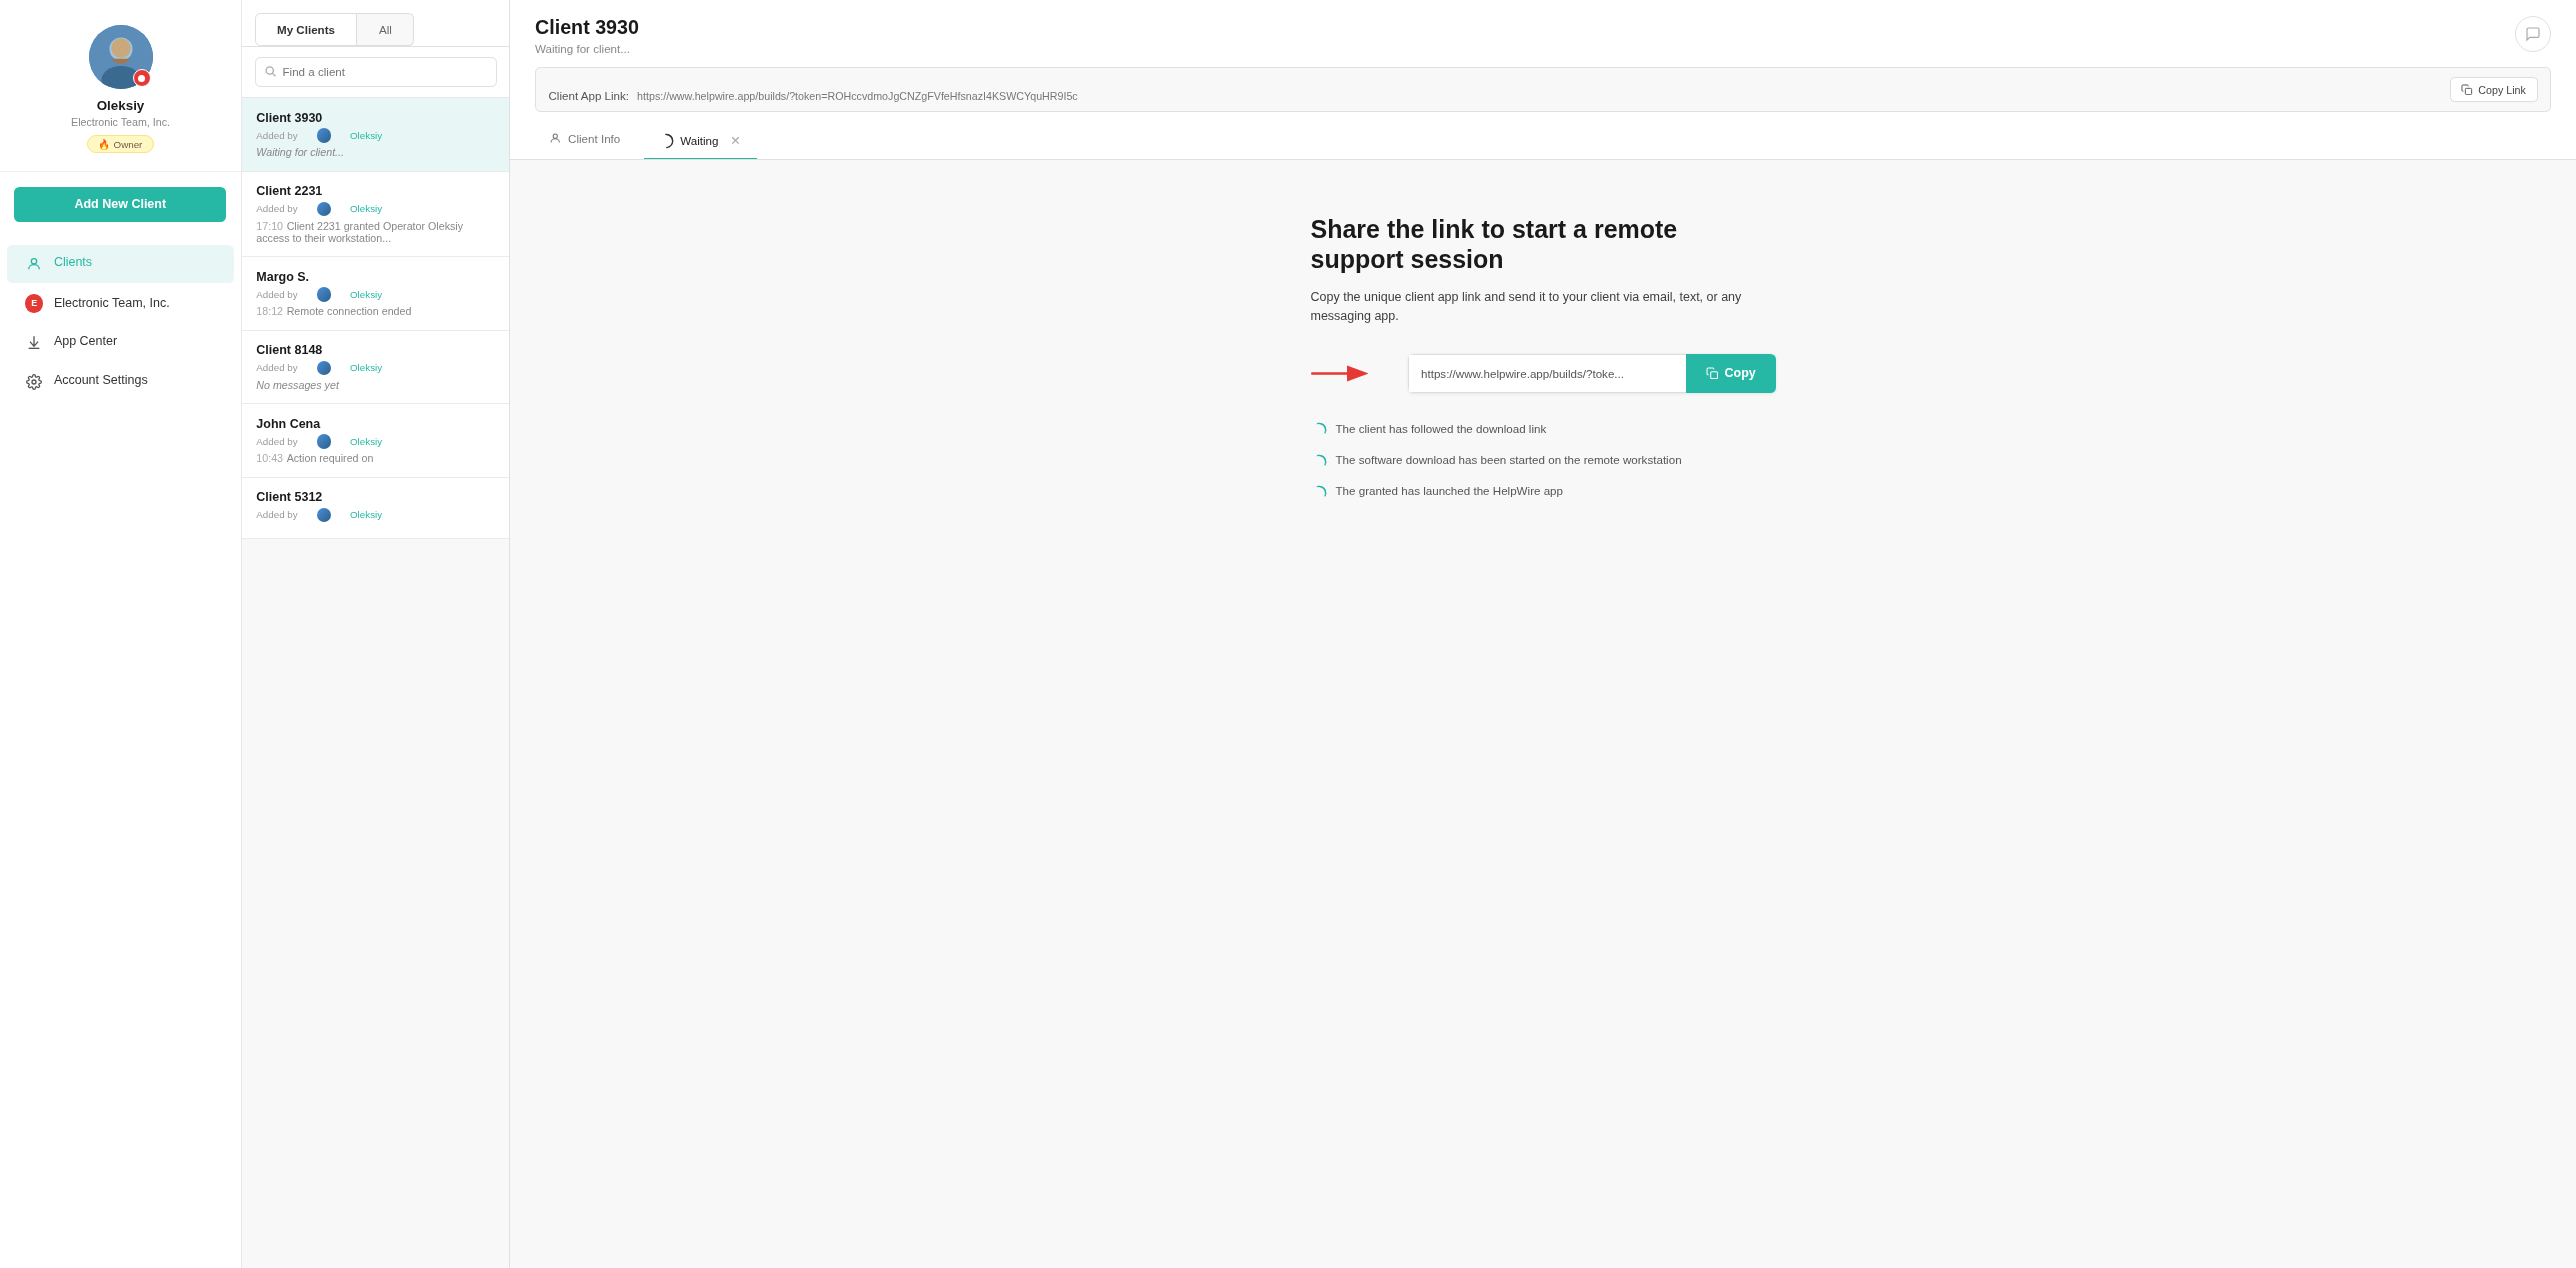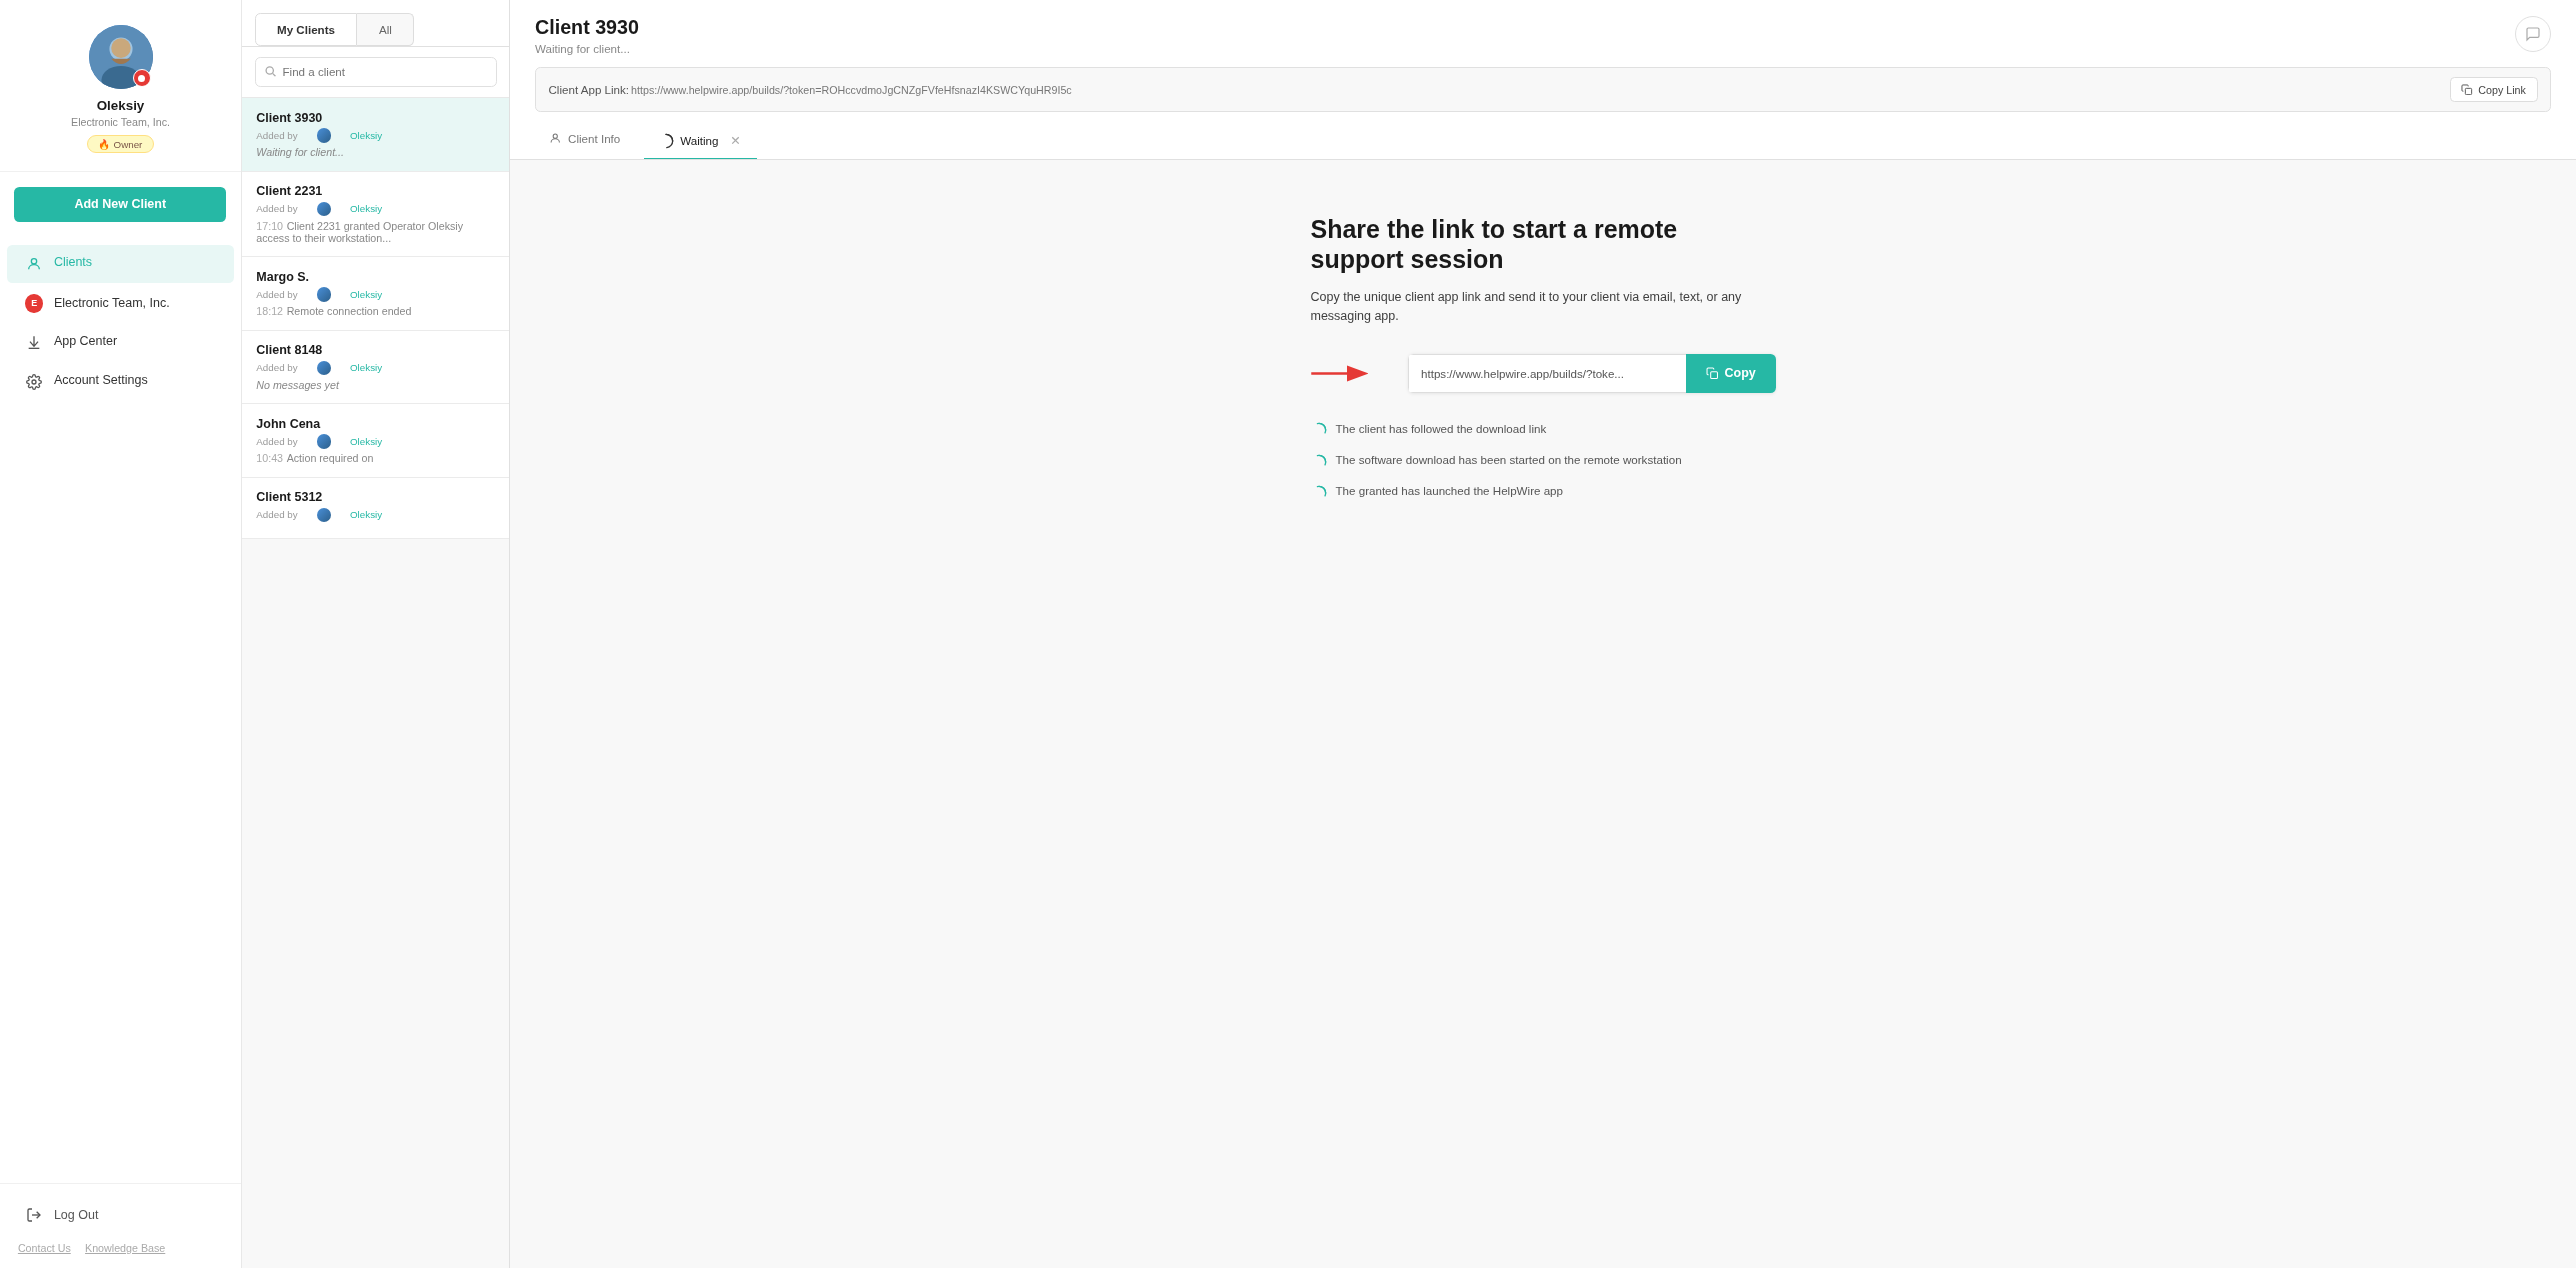--- a/index.html
+++ b/index.html
@@ -268,27 +268,27 @@
       border: 0.9px solid #e0e0e0;
       background: #fff;
       display: flex;
       align-items: center;
       justify-content: center;
       cursor: pointer;
       color: #aaa;
     }
     .app-link-bar {
       display: flex;
-      align-items: center;
+      align-items: flex-end;
       background: #f8f8f8;
       border: 0.9px solid #e0e0e0;
       border-radius: 5.4px;
       padding: 9px 12.5px;
       margin: 12.5px 0 0;
-      gap: 2px;
+      gap: 8px;
     }
     .app-link-label {
       font-size: 11.6px;
       color: #555;
       font-weight: 500;
       white-space: nowrap;
     }
     .app-link-url {
       font-size: 10.7px;
       color: #777;
@@ -522,36 +522,20 @@
       <span class="nav-icon">
         <svg width="16" height="16" viewBox="0 0 24 24" fill="none" stroke="#555" stroke-width="2">
           <circle cx="12" cy="12" r="3"></circle>
           <path d="M19.4 15a1.65 1.65 0 0 0 .33 1.82l.06.06a2 2 0 0 1-2.83 2.83l-.06-.06a1.65 1.65 0 0 0-1.82-.33 1.65 1.65 0 0 0-1 1.51V21a2 2 0 0 1-4 0v-.09A1.65 1.65 0 0 0 9 19.4a1.65 1.65 0 0 0-1.82.33l-.06.06a2 2 0 0 1-2.83-2.83l.06-.06A1.65 1.65 0 0 0 4.68 15a1.65 1.65 0 0 0-1.51-1H3a2 2 0 0 1 0-4h.09A1.65 1.65 0 0 0 4.6 9a1.65 1.65 0 0 0-.33-1.82l-.06-.06a2 2 0 0 1 2.83-2.83l.06.06A1.65 1.65 0 0 0 9 4.68a1.65 1.65 0 0 0 1-1.51V3a2 2 0 0 1 4 0v.09a1.65 1.65 0 0 0 1 1.51 1.65 1.65 0 0 0 1.82-.33l.06-.06a2 2 0 0 1 2.83 2.83l-.06.06A1.65 1.65 0 0 0 19.4 9a1.65 1.65 0 0 0 1.51 1H21a2 2 0 0 1 0 4h-.09a1.65 1.65 0 0 0-1.51 1z"></path>
         </svg>
       </span>
       <span class="nav-label">Account Settings</span>
     </div>
   </div>
 
-  <div class="sidebar-footer">
-    <div class="nav-item-logout">
-      <span class="nav-icon">
-        <svg width="16" height="16" viewBox="0 0 24 24" fill="none" stroke="#555" stroke-width="2">
-          <path d="M9 21H5a2 2 0 0 1-2-2V5a2 2 0 0 1 2-2h4"></path>
-            <polyline points="16 17 21 12 16 7"></polyline>
-            <line x1="21" y1="12" x2="9" y2="12"></line>
-        </svg>
-      </span>
-      <span>Log Out</span>
-    </div>
-    <div class="footer-links">
-      <span class="footer-link">Contact Us</span>
-      <span class="footer-link">Knowledge Base</span>
-    </div>
-  </div>
 </div>
 
 <div class="client-list-panel">
 
   <div class="client-tabs">
     <button class="client-tab active">My Clients</button>
     <button class="client-tab">All</button>
   </div>
 
   <div class="client-search">

